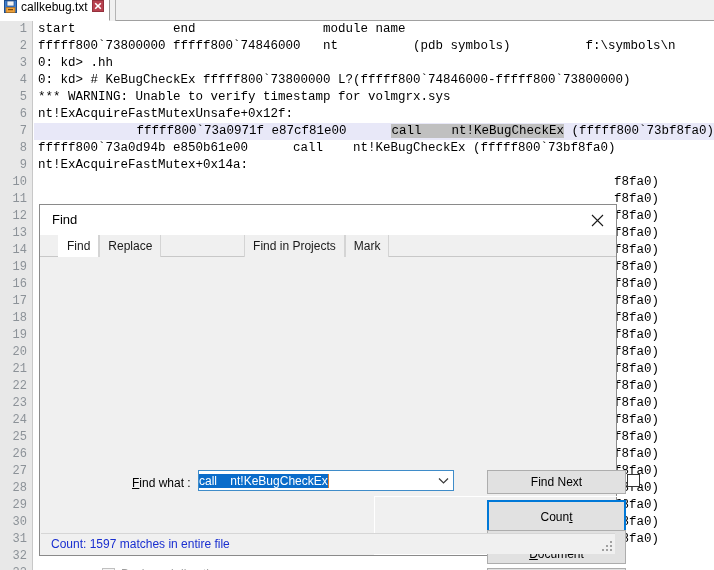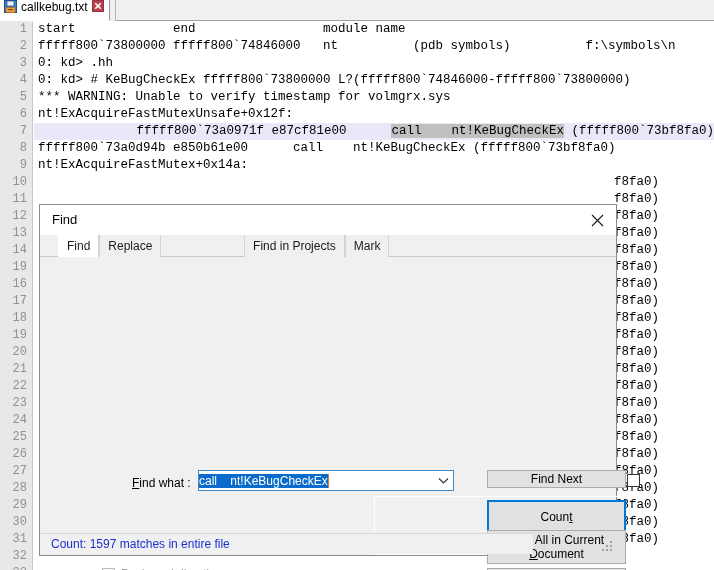--- a/index.html
+++ b/index.html
@@ -179,21 +179,21 @@
   .chk-row.disabled { color: #9d9d9d; }
   .box {
     width: 13px; height: 13px;
     background: #fff; border: 1px solid #333;
     display: flex; align-items: center; justify-content: center;
     flex: 0 0 auto;
   }
   .box.disabled { border-color: #c0c0c0; background:#f4f4f4; }
 
   .statusbar {
-    position: absolute; left: 1px; bottom: 1px; width: 492px; height: 21px;
+    position: absolute; left: 1px; bottom: 1px; width: 574px; height: 21px;
     background: #f0f0f0;
     border-top: 1px solid #d6d6d6;
     display: flex; align-items: center;
   }
   .status-text {
     font-size: 12px; color: #1a2fd0; padding-left: 10px; white-space: nowrap;
   }
   .grip {
     position: absolute; right: 2px; bottom: 2px; width: 12px; height: 12px;
   }
@@ -334,21 +334,21 @@
         </svg>
       </span>
     </div>
 
     <div class="chk-row" style="left:587px; top:269px;">
       <span class="box"></span>
     </div>
 
     <div class="cb-frame"></div>
 
-    <div class="btn" style="left:447px; top:265px; width:139px; height:18px;">
+    <div class="btn" style="left:447px; top:265px; width:139px; height:24px;">
       <span>Find Next</span>
     </div>
 
     <div class="btn focus" style="left:447px; top:295px; width:139px; height:34px;">
       <span>Coun<span class="u">t</span></span>
     </div>
 
     <div class="btn" style="left:447px; top:325px; width:139px; height:34px; flex-direction:column;">
       <span>Find All in Current</span>
       <span><span class="u">D</span>ocument</span>

